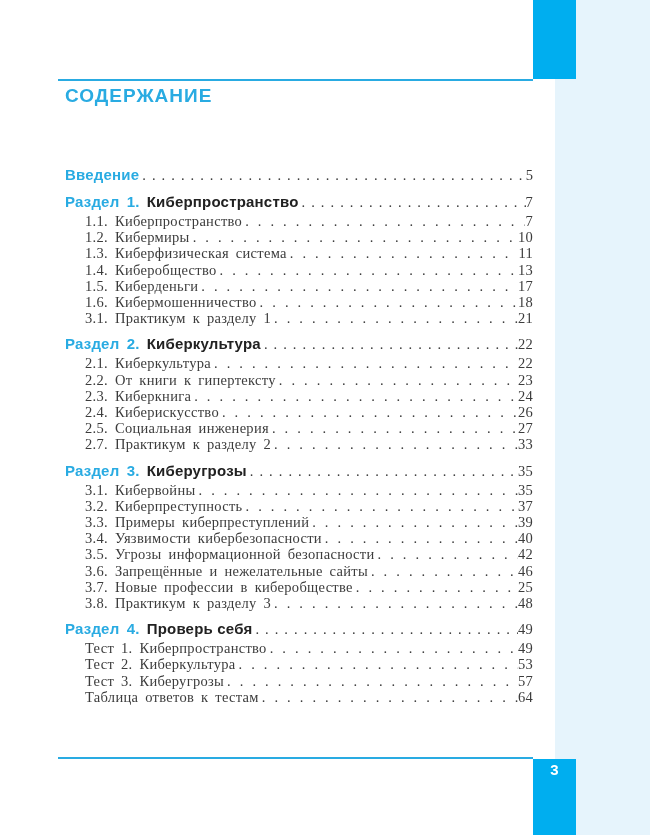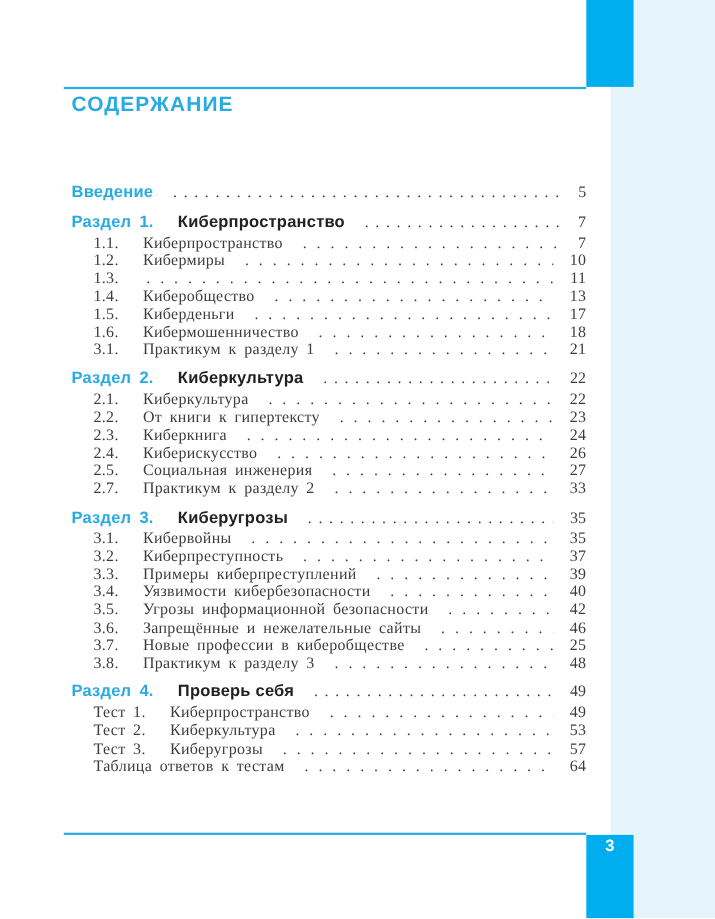--- a/index.html
+++ b/index.html
@@ -27,21 +27,21 @@
 
   
   .rule{position:absolute;left:58px;width:475px;height:2px;background:var(--rule);}
   .rule.top-rule{top:79px;}
   .rule.bottom-rule{top:757px;}
 
   .title{position:absolute;left:65px;top:84px;margin:0;font-size:19px;line-height:24px;
          font-weight:bold;letter-spacing:1px;color:var(--accent-text);}
 
   .toc{position:absolute;left:65px;top:166px;width:468px;}
-  .row{display:flex;align-items:baseline;gap:15px;}
+  .row{display:flex;align-items:baseline;}
 
   
   .row.intro{line-height:17px;margin-bottom:5px;font-size:15px;font-weight:bold;}
   .intro-label{color:var(--accent-text);letter-spacing:.2px;}
 
   
   .toc-section{margin-top:9px;}
   .row.head{line-height:18px;margin-bottom:2px;font-size:15px;font-weight:bold;letter-spacing:.2px;align-items:flex-end;}
   .sec-label{color:var(--accent-text);margin-right:7px;word-spacing:3px;white-space:nowrap;}
   .sec-title{color:var(--heading-text);white-space:nowrap;}
@@ -96,20 +96,21 @@
 
   <div class="row item">
     <span class="item-num">1.2.</span>
     <span class="item-title">Кибермиры</span>
     <span class="dots"></span>
     <span class="pg">10</span>
   </div>
 
   <div class="row item">
     <span class="item-num">1.3.</span>
+    <span class="item-title">Киберфизическая система</span>
     <span class="dots"></span>
     <span class="pg">11</span>
   </div>
 
   <div class="row item">
     <span class="item-num">1.4.</span>
     <span class="item-title">Киберобщество</span>
     <span class="dots"></span>
     <span class="pg">13</span>
   </div>

